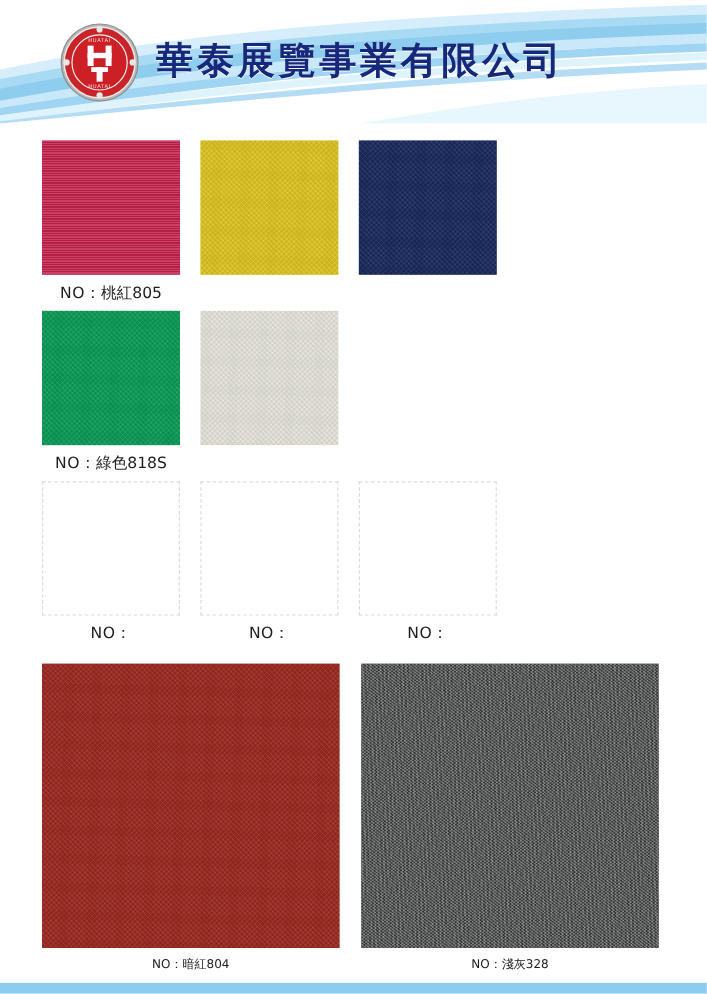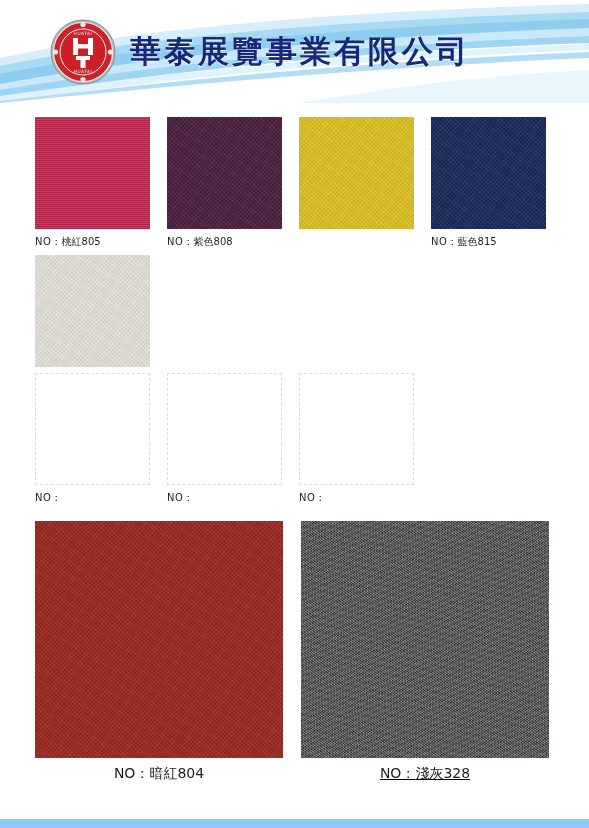--- a/index.html
+++ b/index.html
@@ -110,46 +110,47 @@
       repeating-linear-gradient(-44deg, rgba(255,255,255,0.045) 0 1px, rgba(0,0,0,0.04) 1px 3px);
   }
   .tex-heather::after {
     background-image:
       repeating-linear-gradient(38deg, rgba(255,255,255,0.17) 0 1px, rgba(0,0,0,0.16) 1px 2px),
       repeating-linear-gradient(-40deg, rgba(255,255,255,0.13) 0 1px, rgba(0,0,0,0.12) 1px 2px),
       repeating-linear-gradient(88deg, rgba(255,255,255,0.09) 0 1px, rgba(0,0,0,0.09) 1px 3px);
   }
 
   .caption {
-    font-size: 10px;
+    text-align: center;
+    font-size: 13px;
     color: #1d1d1d;
     padding-top: 6px;
     letter-spacing: 0.4px;
     font-family: "DejaVu Sans", "Liberation Sans", sans-serif;
     white-space: nowrap;
   }
   .caption .lbl { letter-spacing: 0; }
 
   
   .row-big {
     display: flex;
     padding-left: 35px;
     margin-top: 16px;
   }
   .cell-big { width: 248px; margin-right: 18px; }
-  .cell-big:last-child { margin-right: 3px; text-decoration: underline; }
+  .cell-big:last-child { margin-right: 3px; }
   .swatch-big {
     width: 248px;
     height: 237px;
     position: relative;
     overflow: hidden;
   }
   .caption-big {
     text-align: center;
-    font-size: 14px;
+    font-size: 10px;
     color: #1d1d1d;
     padding-top: 7px;
     font-family: "DejaVu Sans", "Liberation Sans", sans-serif;
     white-space: nowrap;
   }
 
   
   .footer-bar {
     position: absolute;
     left: 0;
@@ -205,33 +206,32 @@
 </div>
 
 <div class="sheet">
 
   <div class="row">
     <div class="cell">
       <div class="swatch tex-rib" style="background-color: rgb(197, 35, 77);"></div>
       <div class="caption"><span>NO：</span><span class="lbl">桃紅805</span></div>
     </div>
     <div class="cell">
-      <div class="swatch tex-felt" style="background-color: rgb(76, 32, 66);"></div>
-      <div class="caption"><span>NO：</span><span class="lbl">紫色808</span></div>
-    </div>
-    <div class="cell">
       <div class="swatch tex-felt" style="background-color: rgb(222, 196, 35);"></div>
     </div>
     <div class="cell">
       <div class="swatch tex-felt" style="background-color: rgb(26, 42, 94);"></div>
-      <div class="caption"><span>NO：</span><span class="lbl">藍色815</span></div>
     </div>
   </div>
 
   <div class="row">
+    <div class="cell">
+      <div class="swatch tex-felt" style="background-color: rgb(13, 155, 88);"></div>
+      <div class="caption"><span>NO：</span><span class="lbl">綠色818S</span></div>
+    </div>
     <div class="cell">
       <div class="swatch tex-felt" style="background-color: rgb(230, 228, 218);"></div>
     </div>
   </div>
 
   <div class="row">
     <div class="cell">
       <div class="swatch empty"></div>
       <div class="caption"><span>NO：</span><span class="lbl"></span></div>
     </div>

